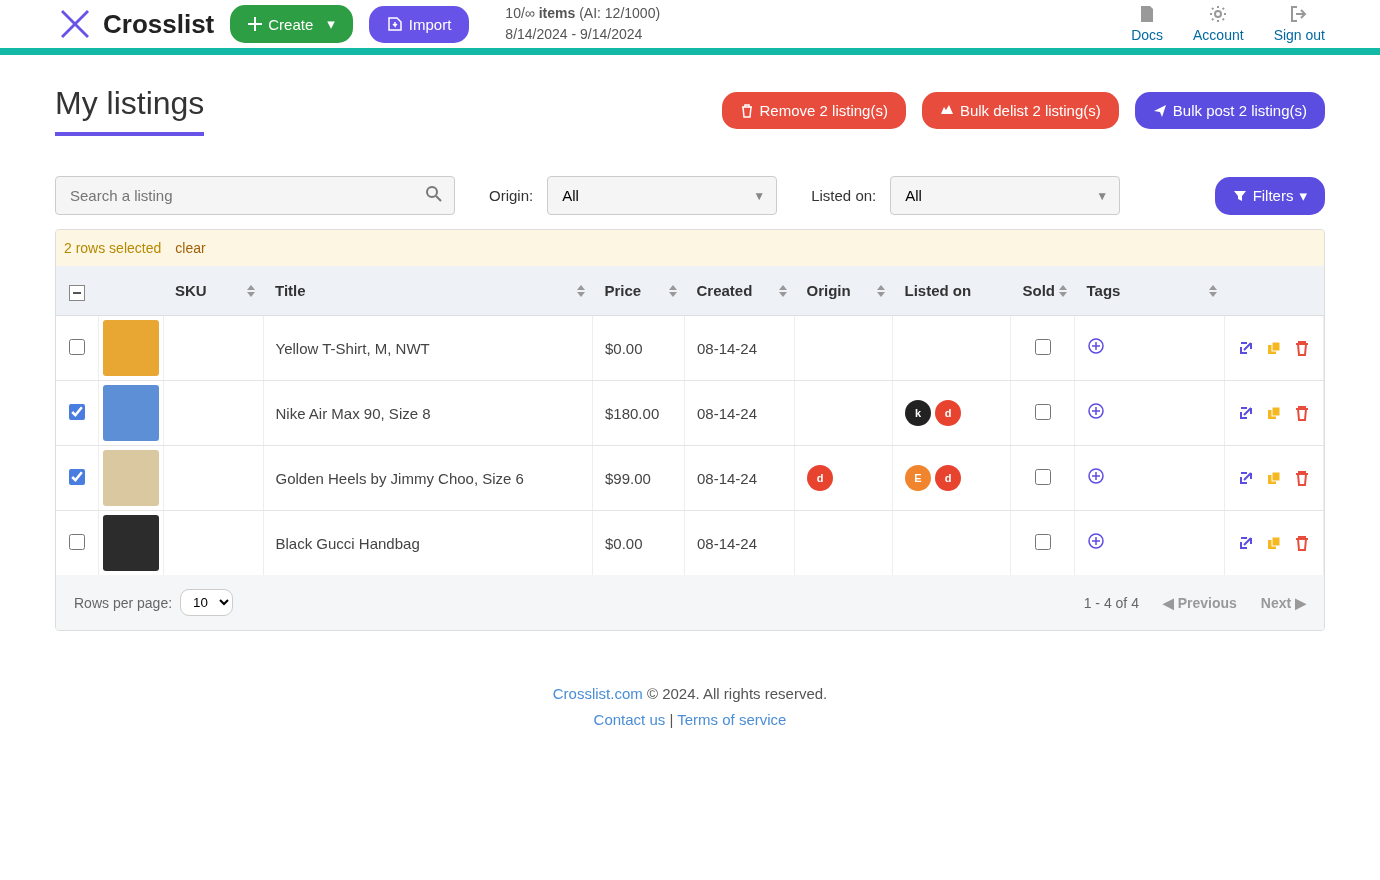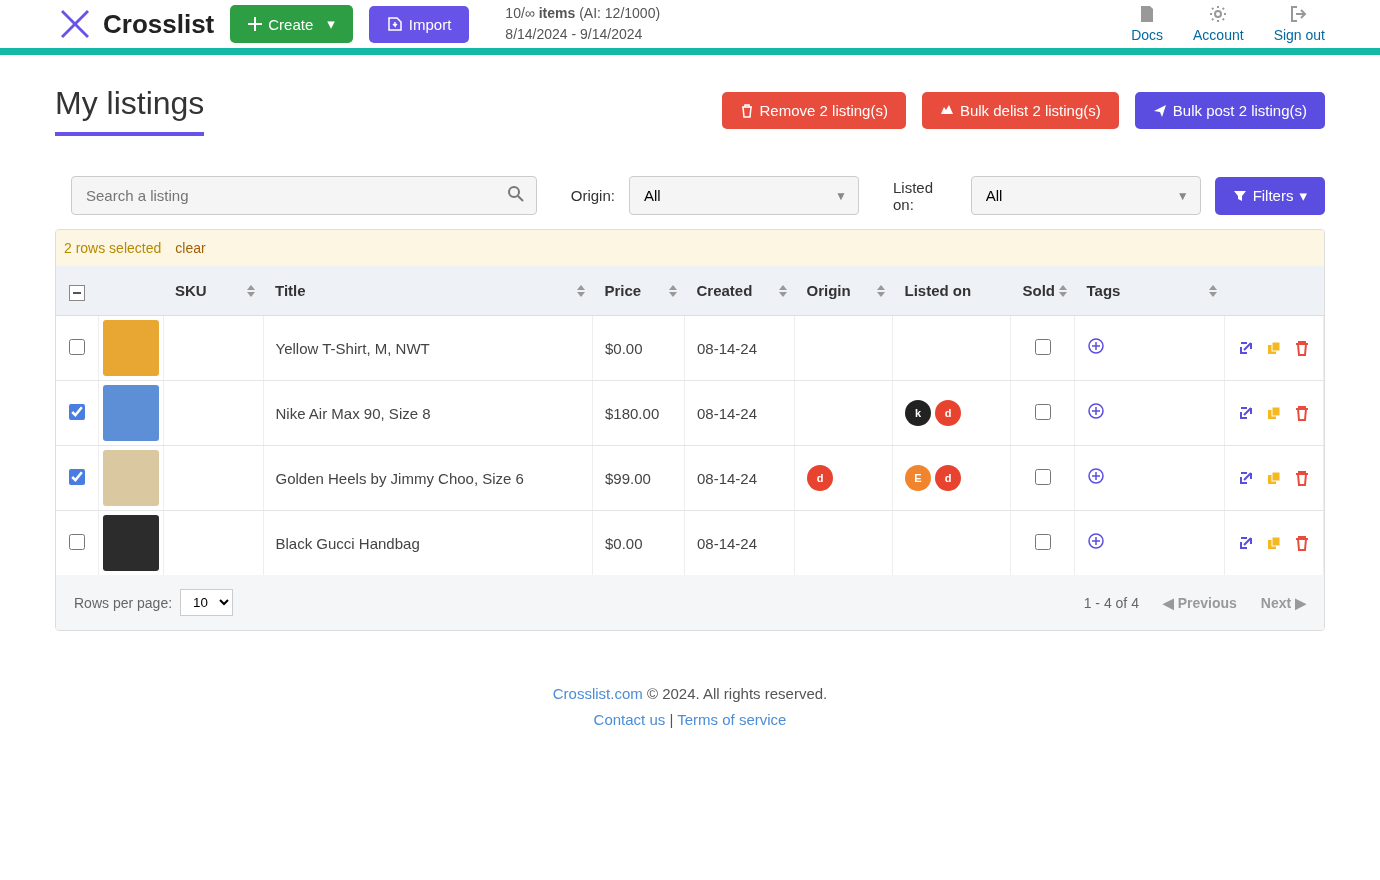--- a/index.html
+++ b/index.html
@@ -1,37 +1,37 @@
 <!DOCTYPE html>
 <html><head>
 <meta charset="utf-8">
 <style>
 * { box-sizing: border-box; margin: 0; padding: 0; }
 body { font-family: -apple-system, BlinkMacSystemFont, 'Segoe UI', Arial, sans-serif; background: #fff; color: #333; }
 .header { display: flex; align-items: center; padding: 3px 55px; border-bottom: 7px solid #14b8a6; gap: 16px; }
 .logo { display: flex; align-items: center; gap: 8px; font-size: 26px; font-weight: 700; color: #222; }
 .logo-icon { width: 40px; height: 40px; }
-.btn { display: inline-flex; align-items: center; gap: 6px; padding: 10px 18px; border: none; border-radius: 5px; font-size: 15px; font-weight: 500; cursor: pointer; color: #fff; text-align: center; }
+.btn { display: inline-flex; align-items: center; gap: 6px; padding: 10px 18px; border: none; border-radius: 15px; font-size: 15px; font-weight: 500; cursor: pointer; color: #fff; text-align: center; }
 .btn-green { background: #2e9e44; }
 .btn-green .caret { margin-left: 8px; }
 .btn-purple { background: #6853e8; }
 .btn-red { background: #e74c3c; }
 .btn-blue { background: #5b4de0; }
 .header-info { font-size: 14px; color: #555; line-height: 1.5; margin-left: 20px; }
 .header-right { margin-left: auto; display: flex; gap: 30px; }
 .nav-item { display: flex; flex-direction: column; align-items: center; gap: 4px; font-size: 14px; color: #0369a1; cursor: pointer; }
 .nav-icon { width: 18px; height: 18px; }
 
 .container { padding: 30px 55px 20px; }
 .title-row { display: flex; align-items: center; justify-content: space-between; margin-bottom: 40px; }
 .page-title { font-size: 32px; font-weight: 500; color: #333; border-bottom: 4px solid #6853e8; padding-bottom: 10px; display: inline-block; }
 .bulk-actions { display: flex; gap: 16px; }
 
 .filters-row { display: flex; align-items: center; gap: 14px; margin-bottom: 14px; }
-.search-wrap { position: relative; width: 476px; margin-left: 16px; }
+.search-wrap { position: relative; width: 400px; }
 .search-input { width: 100%; padding: 10px 40px 10px 14px; border: 1px solid #ccc; border-radius: 4px; font-size: 15px; background: #f5f5f5; }
 .search-icon-wrap { position: absolute; right: 12px; top: 50%; transform: translateY(-50%); color: #888; }
 .filter-label { font-size: 15px; color: #333; margin-left: 20px; }
 .select-wrap { position: relative; }
 .select { appearance: none; padding: 10px 40px 10px 14px; border: 1px solid #ccc; border-radius: 4px; font-size: 15px; background: #f5f5f5; width: 230px; }
 .select-caret { position: absolute; right: 12px; top: 50%; transform: translateY(-50%); color: #888; font-size: 12px; }
 .filters-btn { margin-left: auto; }
 
 .table-wrap { border: 1px solid #ddd; border-radius: 4px; overflow: hidden; }
 .selection-bar { background: #fdf6e3; padding: 10px 8px; font-size: 14px; color: #b58900; display: flex; gap: 14px; align-items: center; }
@@ -50,21 +50,21 @@
 .thumb { width: 56px; height: 56px; border-radius: 3px; display: block; }
 .badges { display: flex; gap: 4px; }
 .badge { width: 26px; height: 26px; border-radius: 50%; display: inline-flex; align-items: center; justify-content: center; font-size: 11px; font-weight: 700; color: #fff; }
 .badge-k { background: #222; }
 .badge-d { background: #e8432e; }
 .badge-e { background: #f0852e; }
 .add-tag { color: #5b4de0; cursor: pointer; font-size: 18px; }
 .row-actions { display: flex; gap: 10px; align-items: center; justify-content: flex-end; }
 .action-icon { cursor: pointer; width: 18px; height: 18px; }
 .table-footer { background: #f5f6f7; padding: 14px 18px; display: flex; align-items: center; font-size: 14px; color: #666; }
-.rows-select { padding: 4px 8px; border: 1px solid #ccc; border-radius: 0; margin-left: 8px; background: #fff; }
+.rows-select { padding: 4px 8px; border: 1px solid #ccc; border-radius: 9px; margin-left: 8px; background: #fff; }
 .pagination { margin-left: auto; display: flex; align-items: center; gap: 24px; }
 .page-btn { color: #999; cursor: pointer; font-weight: 600; display: flex; align-items: center; gap: 4px; }
 
 .footer { text-align: center; padding: 30px 0 20px; font-size: 15px; color: #555; line-height: 1.7; }
 .footer a { color: #4a8dd6; text-decoration: none; }
 
 .indeterminate { width: 16px; height: 16px; border: 1px solid #888; display: inline-flex; align-items: center; justify-content: center; background: #fff; }
 .indeterminate::after { content: ''; width: 8px; height: 2px; background: #555; }
 
 .th-cb { width: 42px; text-align:center; }

